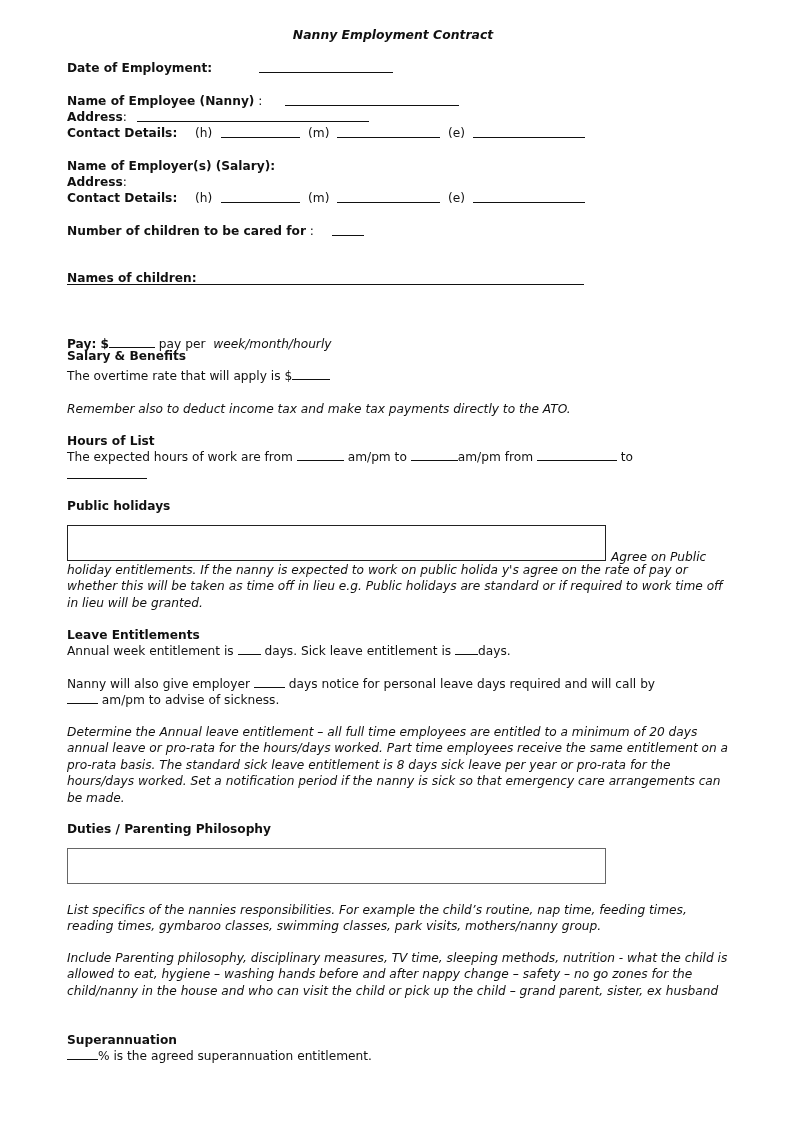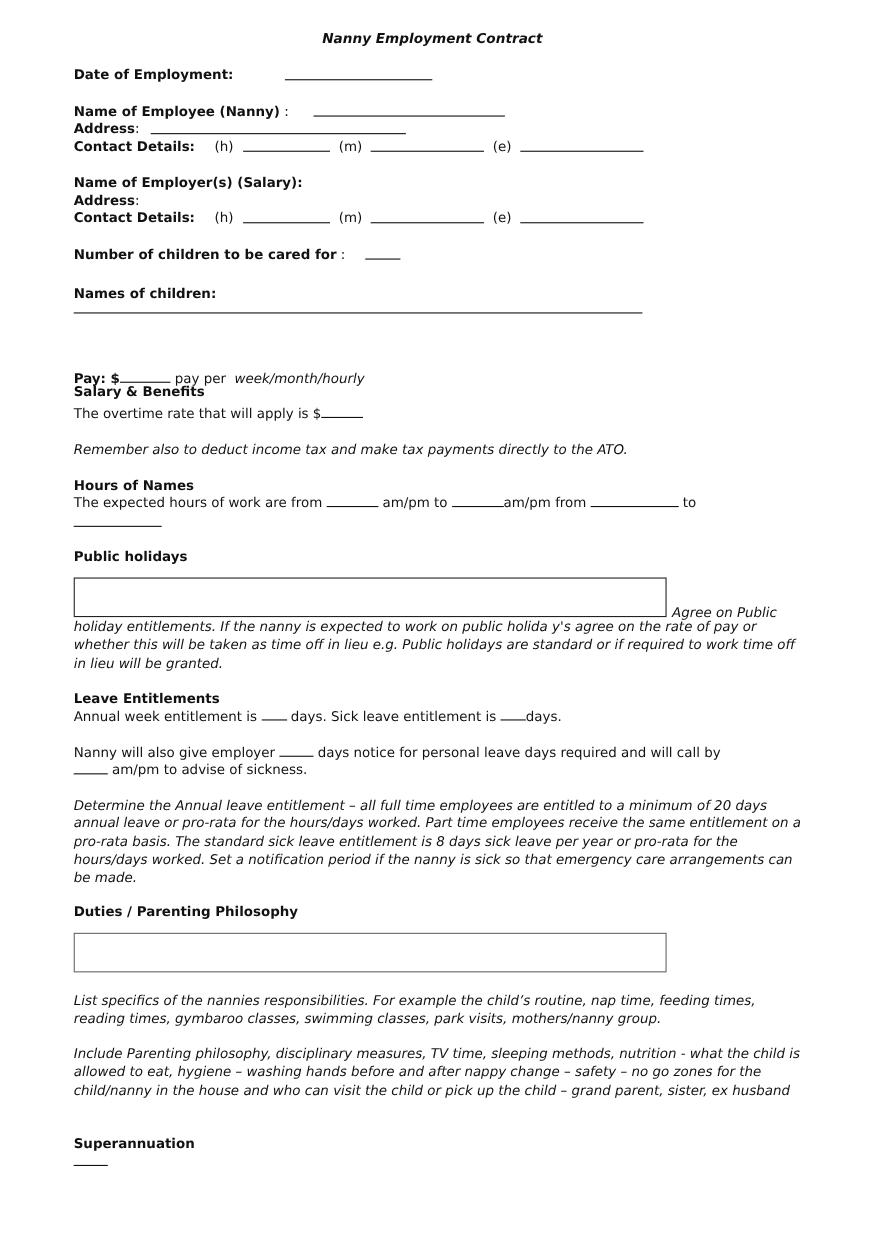--- a/index.html
+++ b/index.html
@@ -57,36 +57,36 @@
   <div class="ln" style="left:308px; top:190px;">(m)</div>
   <div class="hline" style="left:337px; width:103px; top:190px; height:12px;"></div>
   <div class="ln" style="left:448px; top:190px;">(e)</div>
   <div class="hline" style="left:473px; width:112px; top:190px; height:12px;"></div>
 
   <div class="ln" style="top:223px;">
     <span class="b">Number of children to be cared for</span><span> :</span>
   </div>
   <div class="hline" style="left:332px; width:32px; top:223px; height:12px;"></div>
 
-  <div class="ln b" style="top:259px;">Names of children:</div>
+  <div class="ln b" style="top:270px;">Names of children:</div>
   <div class="hline" style="left:67px; width:517px; top:272px; height:12px; border-bottom-style:solid;"></div>
 
   <div class="ln b" style="top:304px;margin-top:44px;">Salary &amp; Benefits</div>
 
   <div class="ln" style="top:336px;">
     <span class="b">Pay: $</span><span class="u" style="width:46px;"></span><span> pay per </span>&nbsp;<span class="i">week/month/hourly</span>
   </div>
 
   <div class="ln" style="top:368px;">
     <span>The overtime rate that will apply is $</span><span class="u" style="width:38px;"></span>
   </div>
 
   <div class="ln i" style="top:401px;">Remember also to deduct income tax and make tax payments directly to the ATO.</div>
 
-  <div class="ln b" style="top:433px;">Hours of Names</div>
+  <div class="ln b" style="top:433px;">Hours of List</div>
   <div class="ln" style="top:449px;">
     <span>The expected hours of work are from </span><span class="u" style="width:47px;"></span><span> am/pm  to </span><span class="u" style="width:47px;"></span><span>am/pm   from </span><span class="u" style="width:80px;"></span><span> to</span>
   </div>
   <div class="hline" style="left:67px; width:80px; top:466px; height:12px;"></div>
 
   <div class="ln b" style="top:498px;">Public holidays</div>
   <div class="box" style="top:525px; height:34px; border-color:#222;"></div>
   <div class="ln i" style="left:611px; top:549px;">Agree on Public</div>
   <div class="para" style="top:562px;">holiday entitlements.  If the nanny is expected to work on public holida y's agree on the rate of pay or whether this will be taken as time off in lieu e.g. Public holidays are standard or if required to work time off in lieu will be granted.</div>
 
@@ -102,16 +102,16 @@
   </div>
   <div class="para" style="top:724px;">Determine the Annual leave entitlement  – all full time employees are entitled to a minimum of 20 days annual leave or pro-rata for the hours/days worked.  Part time employees receive the same entitlement on a pro-rata basis.  The standard sick leave entitlement is 8 days sick leave per year or pro-rata for the hours/days worked. Set a notification period if the nanny is sick so that emergency care arrangements can be made.</div>
 
   <div class="ln b" style="top:821px;">Duties / Parenting Philosophy</div>
   <div class="box" style="top:848px; height:34px; border-color:#666;"></div>
   <div class="para" style="top:902px;">List specifics of the nannies responsibilities.  For example the child’s routine, nap time, feeding times, reading times, gymbaroo classes, swimming classes, park visits, mothers/nanny group.</div>
   <div class="para" style="top:950px;">Include Parenting philosophy, disciplinary measures, TV time, sleeping methods, nutrition -  what the child is allowed to eat, hygiene – washing hands before and after nappy change – safety – no go zones for the child/nanny in the house and who can visit the child or pick up the child – grand parent, sister, ex husband</div>
 
   <div class="ln b" style="top:1032px;">Superannuation</div>
   <div class="ln" style="top:1048px;">
-    <span class="u" style="width:31px;"></span>
+    <span class="u" style="width:31px;"></span><span>% is the agreed superannuation entitlement.</span>
   </div>
 
 </div>
 
 </body></html>

